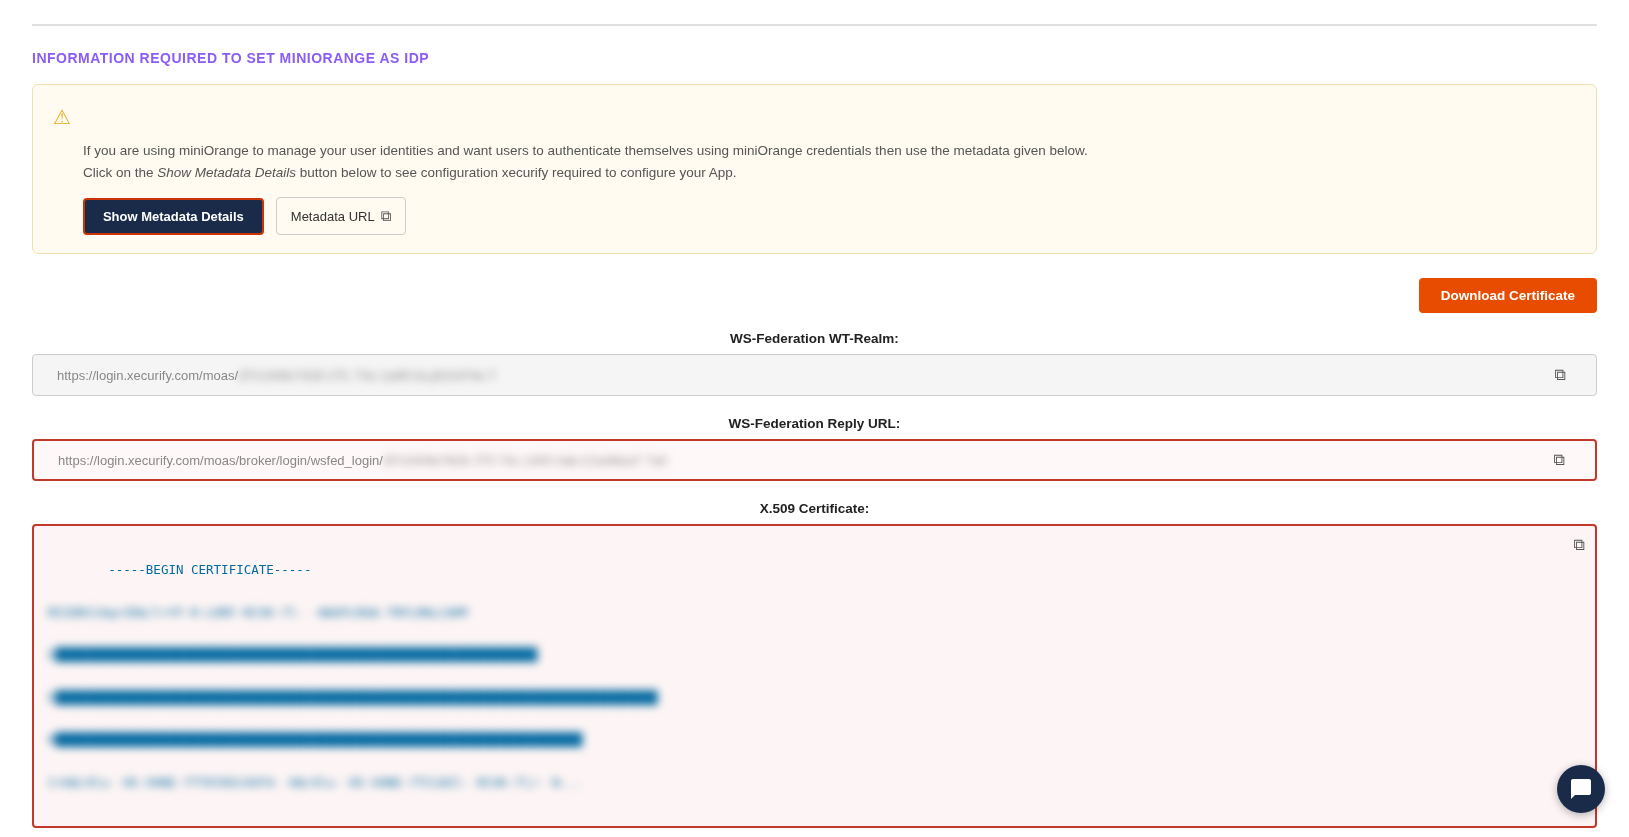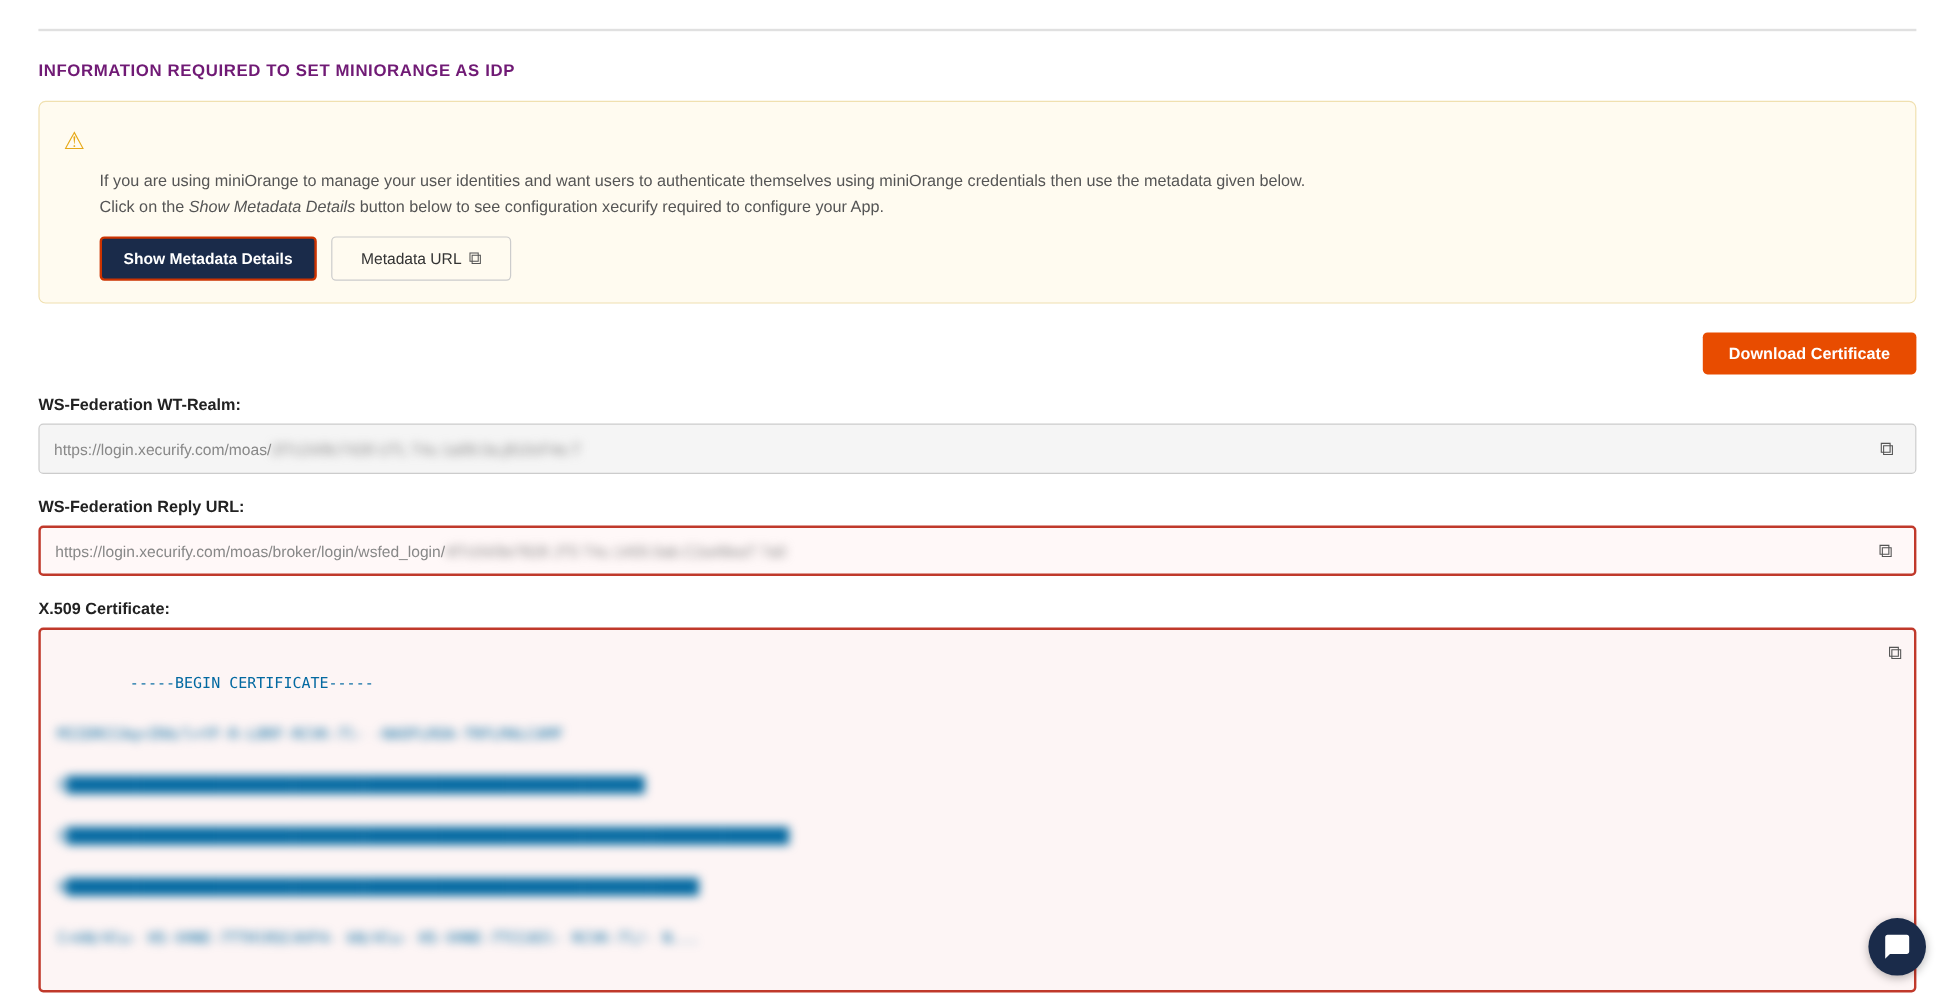--- a/index.html
+++ b/index.html
@@ -10,21 +10,21 @@
       font-size: 14px;
     }
     .page-wrapper {
       padding: 24px 32px;
       max-width: 1629px;
     }
     .section-title {
       font-size: 14px;
       font-weight: 700;
       letter-spacing: 0.5px;
-      color: #701a75;
+      color: #8b5cf6;
       margin-bottom: 18px;
       text-transform: uppercase;
     }
     .alert-box {
       background: #fffbf0;
       border: 1px solid #f0e0b0;
       border-radius: 6px;
       padding: 18px 20px;
       margin-bottom: 24px;
       display: flex;
@@ -63,21 +63,21 @@
       padding: 9px 18px;
       font-size: 13px;
       font-weight: 600;
       cursor: pointer;
     }
     .btn-outline {
       background: transparent;
       color: #333;
       border: 1px solid #ccc;
       border-radius: 4px;
-      padding: 9px 24px;
+      padding: 9px 14px;
       font-size: 13px;
       cursor: pointer;
       display: flex;
       align-items: center;
       gap: 6px;
     }
     .copy-icon-inline {
       font-size: 15px;
       color: #555;
     }
@@ -97,28 +97,29 @@
       cursor: pointer;
     }
     .field-group {
       margin-bottom: 20px;
     }
     .field-label {
       font-size: 13.5px;
       font-weight: 600;
       color: #222;
       margin-bottom: 8px;
+      text-align: center;
     }
     .input-row {
       display: flex;
       align-items: center;
       border: 1px solid #ccc;
       border-radius: 4px;
       background: #f5f5f5;
-      padding: 0 12px;
+      padding: 0 24px;
       min-height: 42px;
     }
     .input-row.highlighted {
       border: 2px solid #c0392b;
       background: #fff8f8;
       align-items: center;
     }
     .input-value {
       flex: 1;
       font-size: 13px;

